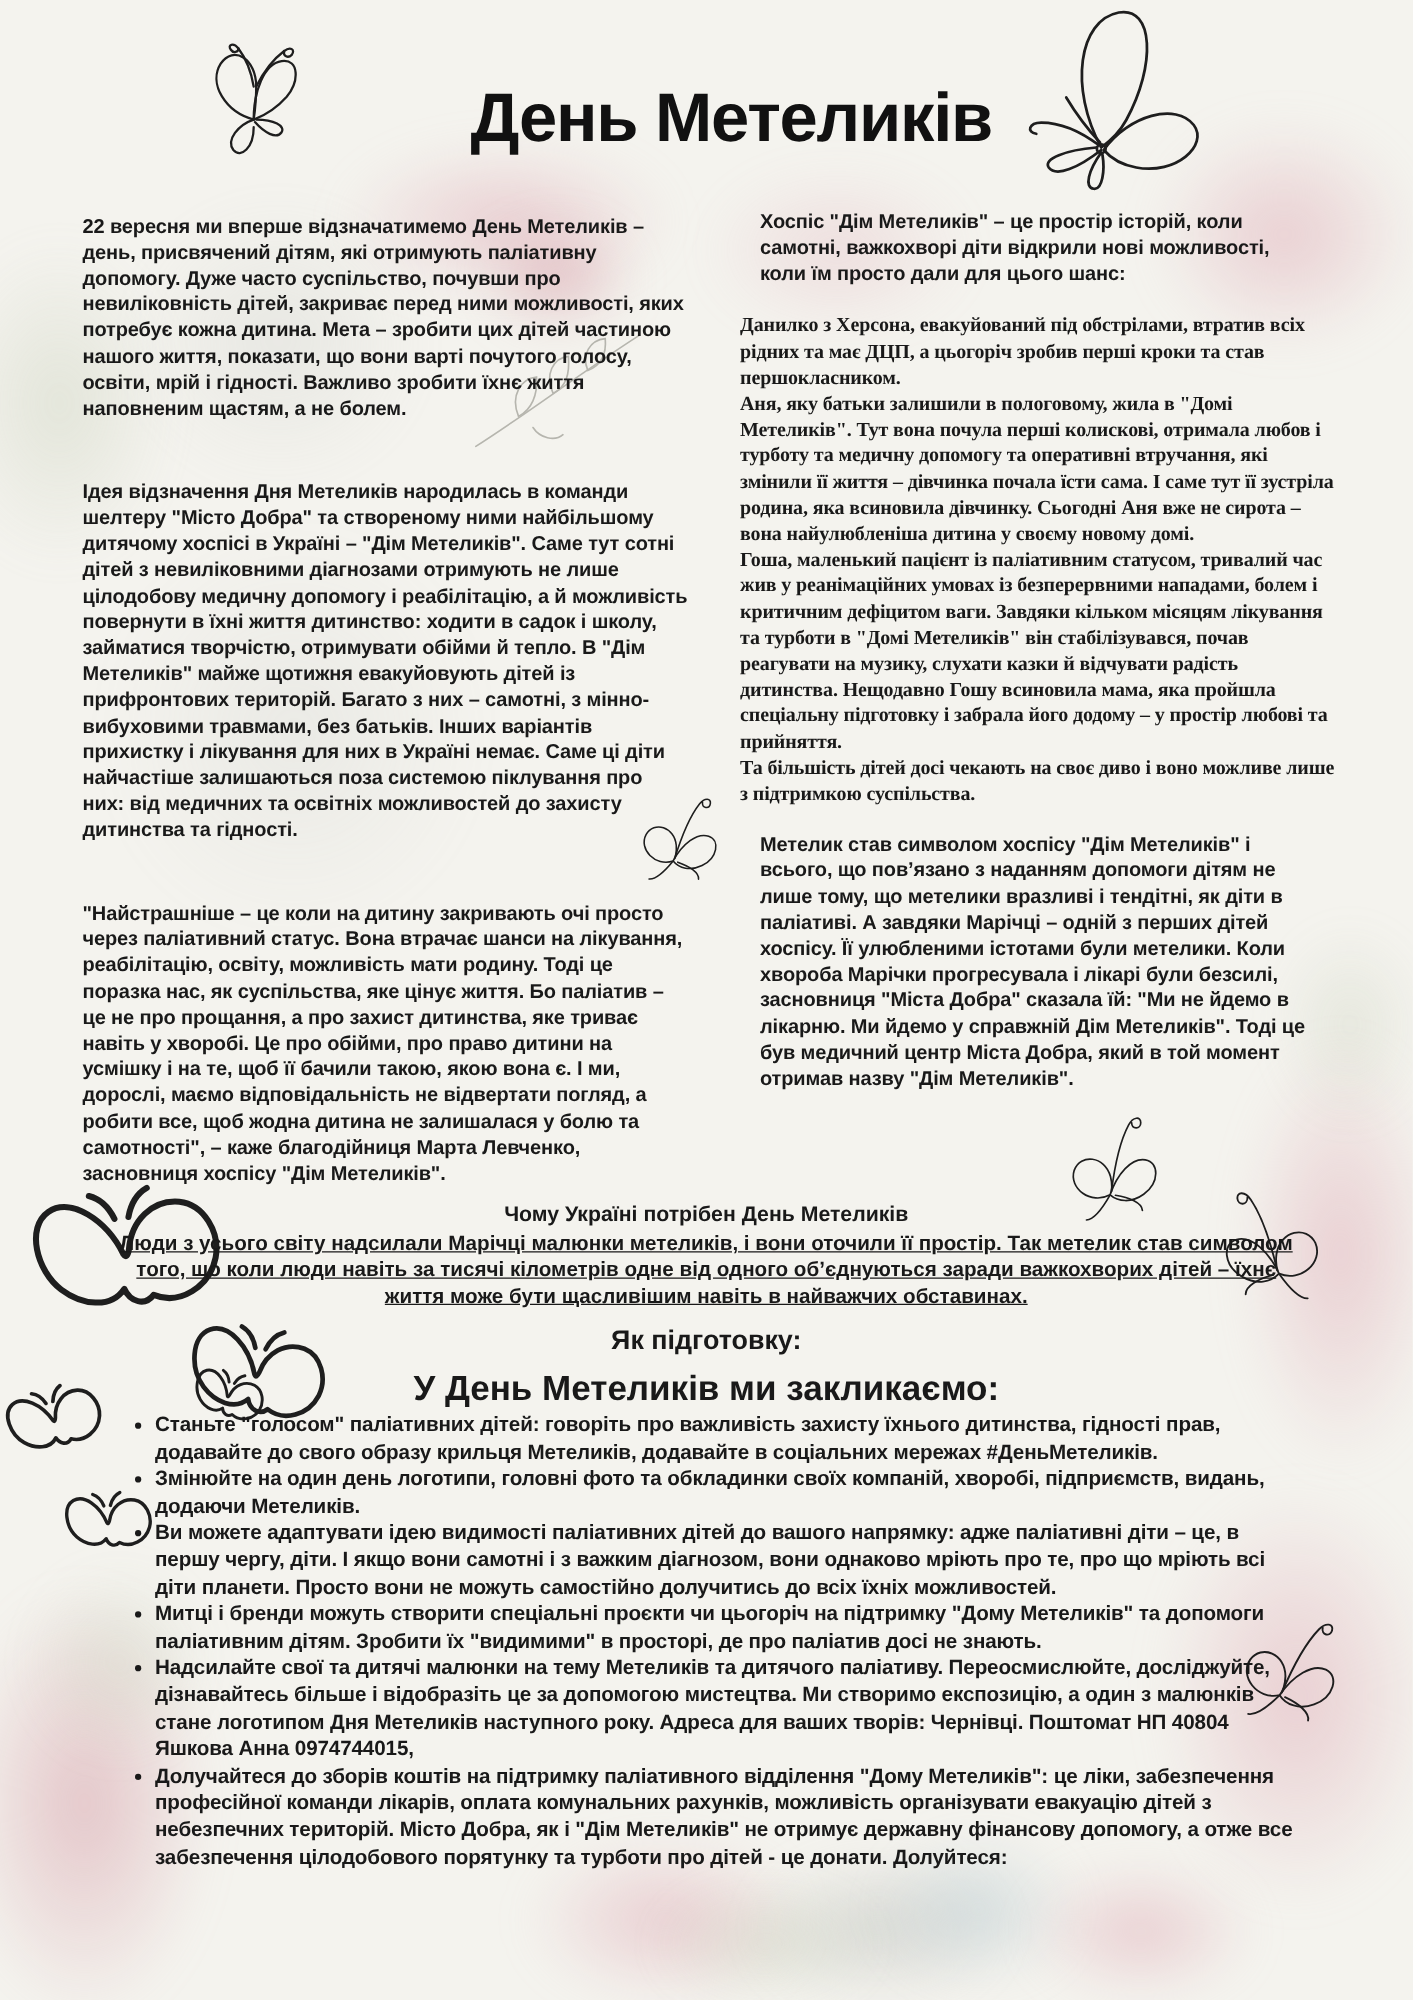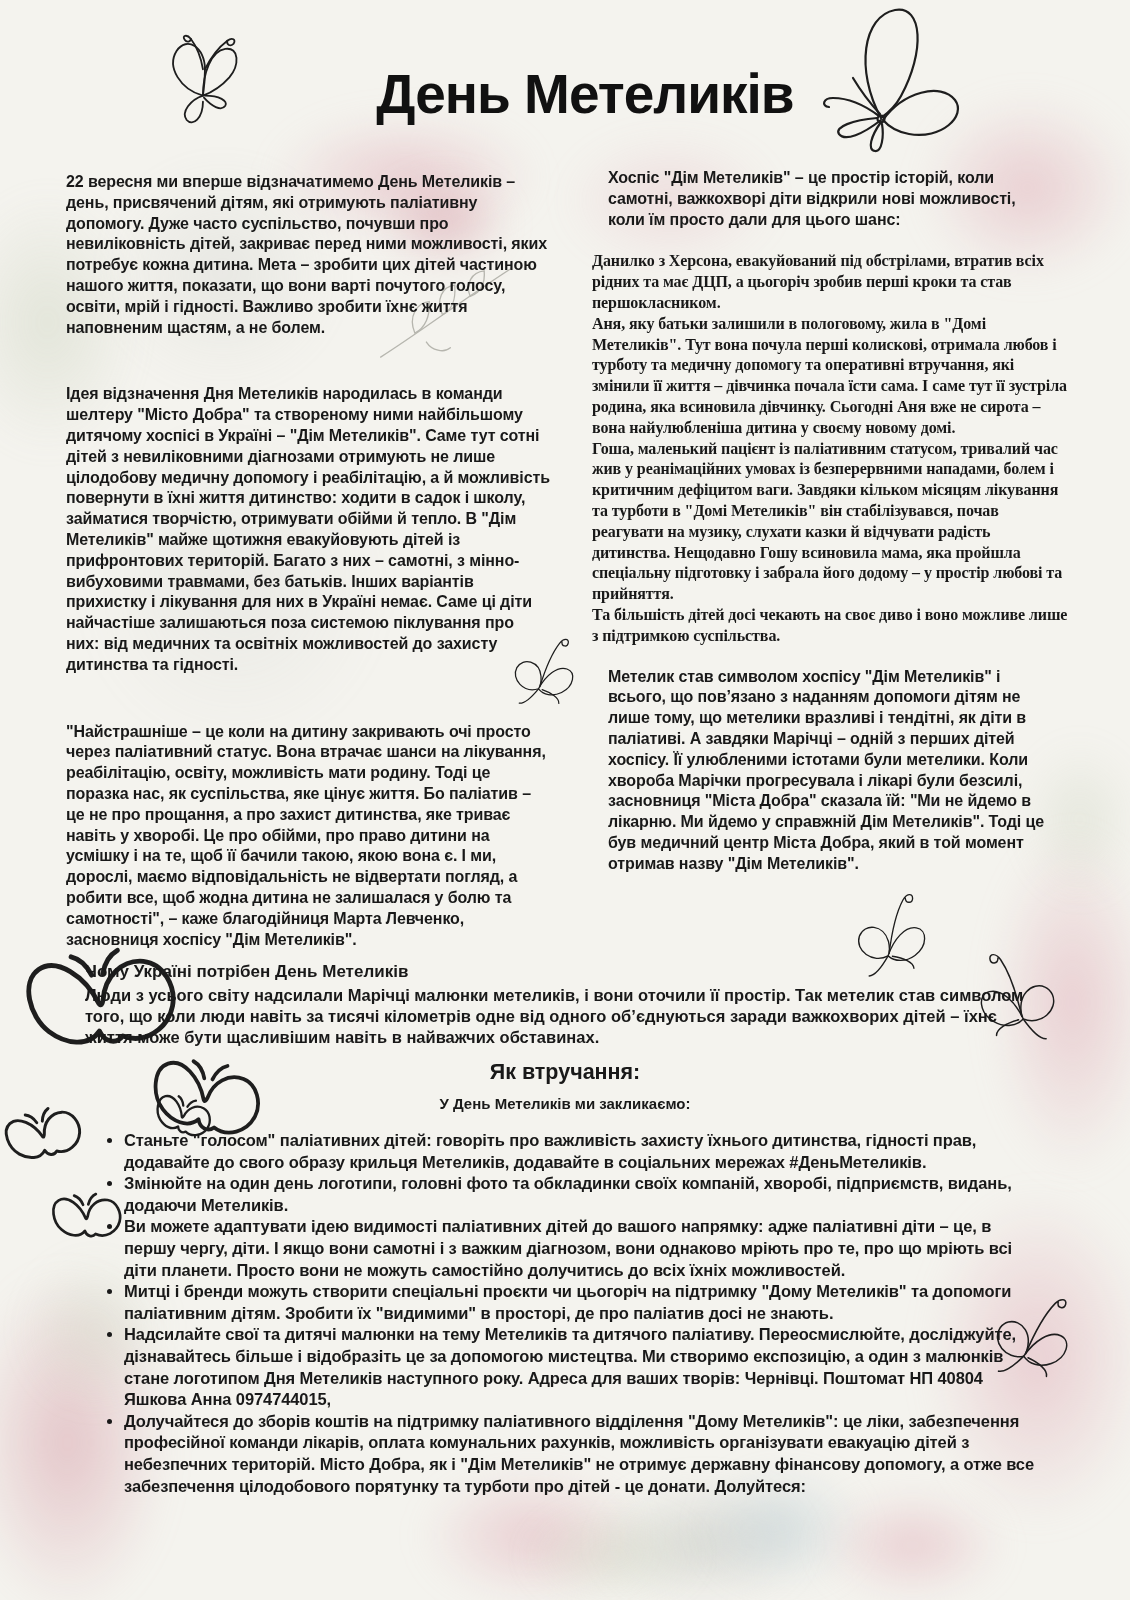--- a/index.html
+++ b/index.html
@@ -16,26 +16,26 @@
     color:#111;z-index:3;margin:0;
   }
   .col{position:absolute;z-index:3;font-size:16px;line-height:20.8px;font-weight:700;letter-spacing:-0.1px;}
   .col-left{left:50px;top:156px;width:516px;}
   .col-right{left:592px;top:152px;width:480px;}
   .col p{margin:16px;}
   .col-left p{margin-bottom:46px;}
   .intro{margin-bottom:21px !important;}
   .stories p{margin:0;font-family:Liberation Serif, serif;}
   .symbol{margin-top:20px !important;}
-  .why{position:absolute;left:85px;top:962px;width:960px;z-index:3;}
+  .why{position:absolute;left:85px;top:962px;width:960px;text-align:center;z-index:3;}
   .why h3{margin:0 0 3px 0;font-size:17px;font-weight:800;}
-  .why p{margin:0;font-size:16.5px;line-height:21px;font-weight:700;}
+  .why p{margin:0;font-size:16.5px;line-height:21px;font-weight:700;text-decoration:underline;}
   .cta-head{position:absolute;left:40px;width:1050px;text-align:center;z-index:3;font-weight:800;margin:0;}
   .cta-head.join{top:1060px;font-size:21.5px;}
-  .cta-head.call{top:1095px;font-size:15px;}
+  .cta-head.call{top:1095px;font-size:28px;}
   .cta-list{
     position:absolute;left:100px;top:1130px;width:918px;z-index:3;
     margin:0;padding:0 0 0 24px;
   }
   .cta-list li{
     font-size:16.5px;line-height:21.6px;font-weight:700;letter-spacing:-0.1px;
   }
   
   .deco{position:absolute;z-index:1;}
   .ink{stroke:#1e1e1e;fill:none;stroke-linecap:round;stroke-linejoin:round;}
@@ -190,21 +190,21 @@
       <p>Та більшість дітей досі чекають на своє диво і воно можливе лише з підтримкою суспільства.</p>
     </div>
   <p class="symbol">Метелик став символом хоспісу "Дім Метеликів" і всього, що пов’язано з наданням допомоги дітям не лише тому, що метелики вразливі і тендітні, як діти в паліативі. А завдяки Марічці – одній з перших дітей хоспісу. Її улюбленими істотами були метелики. Коли хвороба Марічки прогресувала і лікарі були безсилі, засновниця "Міста Добра" сказала їй: "Ми не йдемо в лікарню. Ми йдемо у справжній Дім Метеликів". Тоді це був медичний центр Міста Добра, який в той момент отримав назву "Дім Метеликів".</p>
 </div>
 
 <div class="why">
   <h3>Чому Україні потрібен День Метеликів</h3>
   <p>Люди з усього світу надсилали Марічці малюнки метеликів, і вони оточили її простір. Так метелик став символом того, що коли люди навіть за тисячі кілометрів одне від одного об’єднуються заради важкохворих дітей – їхнє життя може бути щасливішим навіть в найважчих обставинах.</p>
 </div>
 
-<h2 class="cta-head join">Як втручання:</h2>
+<h2 class="cta-head join">Як підготовку:</h2>
 <h2 class="cta-head call">У День Метеликів ми закликаємо:</h2>
 
 <ul class="cta-list">
     <li>Станьте "голосом" паліативних дітей: говоріть про важливість захисту їхнього дитинства, гідності прав, додавайте до свого образу крильця Метеликів, додавайте в соціальних мережах #ДеньМетеликів.</li>
     <li>Змінюйте на один день логотипи, головні фото та обкладинки своїх компаній, хворобі, підприємств, видань, додаючи Метеликів.</li>
     <li>Ви можете адаптувати ідею видимості паліативних дітей до вашого напрямку: адже паліативні діти – це, в першу чергу, діти. І якщо вони самотні і з важким діагнозом, вони однаково мріють про те, про що мріють всі діти планети. Просто вони не можуть самостійно долучитись до всіх їхніх можливостей.</li>
     <li>Митці і бренди можуть створити спеціальні проєкти чи цьогоріч на підтримку "Дому Метеликів" та допомоги паліативним дітям. Зробити їх "видимими" в просторі, де про паліатив досі не знають.</li>
     <li>Надсилайте свої та дитячі малюнки на тему Метеликів та дитячого паліативу. Переосмислюйте, досліджуйте, дізнавайтесь більше і відобразіть це за допомогою мистецтва. Ми створимо експозицію, а один з малюнків стане логотипом Дня Метеликів наступного року. Адреса для ваших творів: Чернівці. Поштомат НП 40804 Яшкова Анна 0974744015,</li>
     <li>Долучайтеся до зборів коштів на підтримку паліативного відділення "Дому Метеликів": це ліки, забезпечення професійної команди лікарів, оплата комунальних рахунків, можливість організувати евакуацію дітей з небезпечних територій. Місто Добра, як і "Дім Метеликів" не отримує державну фінансову допомогу, а отже все забезпечення цілодобового порятунку та турботи про дітей - це донати. Долуйтеся:</li>
   </ul>

